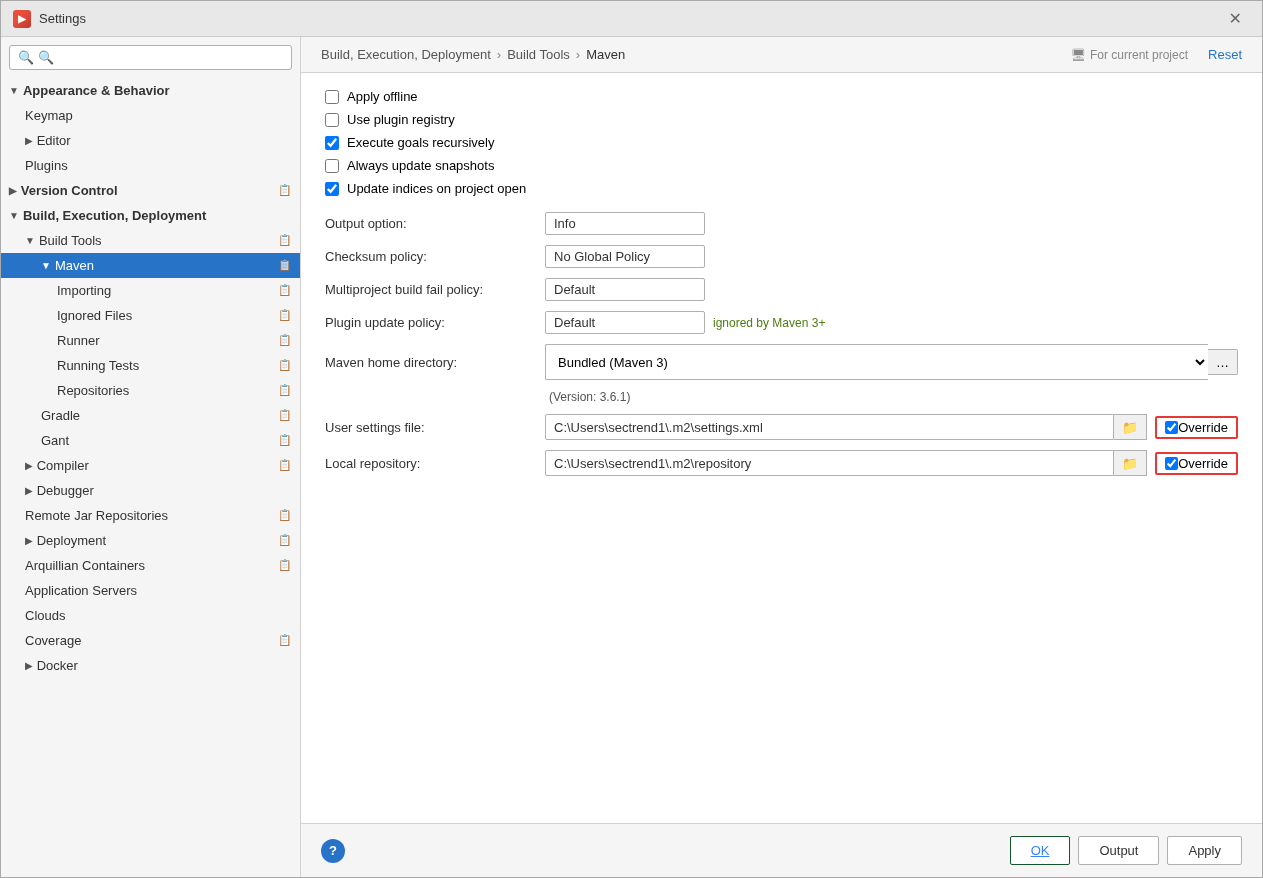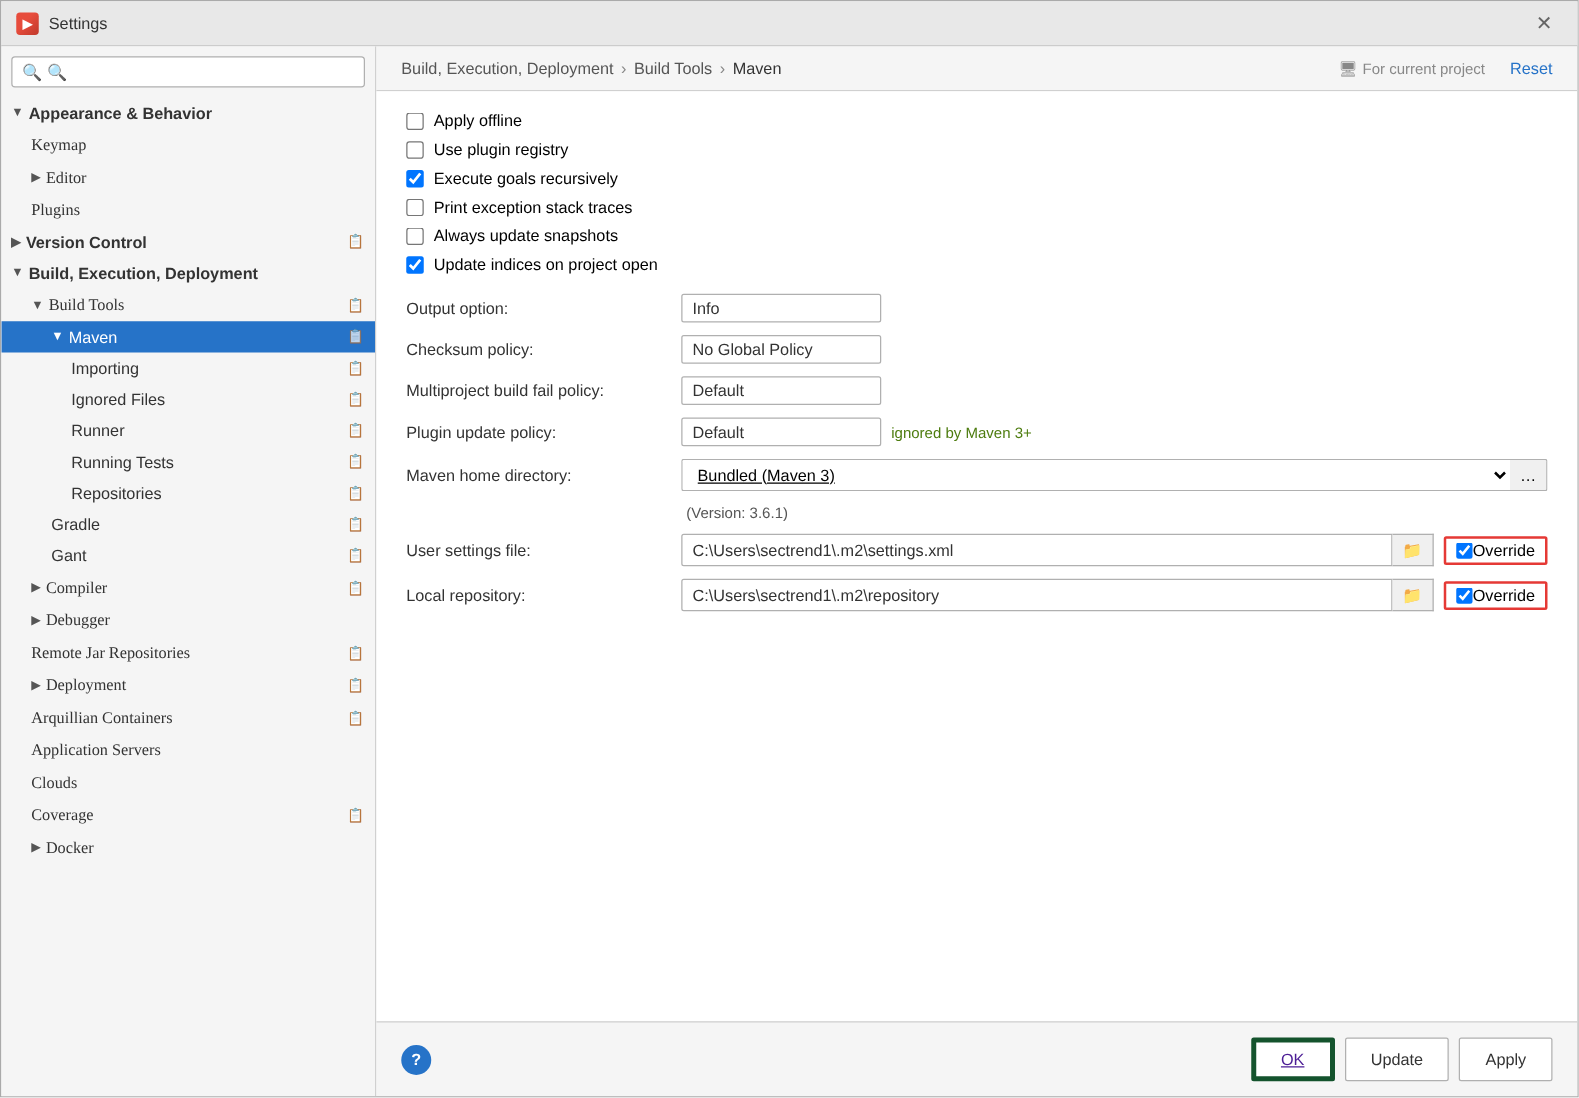--- a/index.html
+++ b/index.html
@@ -95,21 +95,21 @@
     .sidebar-item.selected {
       background: #2673c8;
       color: white;
     }
 
     .sidebar-item.group {
       font-weight: 600;
       padding-left: 8px;
     }
 
-    .sidebar-item.level1 { padding-left: 24px; font-family: Liberation Serif, serif; }
+    .sidebar-item.level1 { padding-left: 24px; }
     .sidebar-item.level2 { padding-left: 40px; }
     .sidebar-item.level3 { padding-left: 56px; }
 
     .expand-arrow {
       margin-right: 4px;
       font-size: 10px;
       color: #555;
       display: inline-block;
     }
 
@@ -307,22 +307,22 @@
 
     .btn {
       padding: 6px 20px;
       font-size: 13px;
       border-radius: 2px;
       cursor: pointer;
     }
 
     .btn-ok {
       background: white;
-      border: 4px solid #14532d;
-      color: #4c1d95;
+      border: 1px solid #14532d;
+      color: #3b82f6;
       text-decoration: underline;
     }
 
     .btn-cancel {
       background: white;
       border: 1px solid #b0b0b0;
       color: #333;
     }
 
     .btn-apply {
@@ -477,24 +477,20 @@
         </div>
         <div class="checkbox-row">
           <input type="checkbox" id="use-plugin-registry" style="">
           <label for="use-plugin-registry">Use plugin registry</label>
         </div>
         <div class="checkbox-row">
           <input type="checkbox" id="execute-goals" checked="" style="">
           <label for="execute-goals">Execute goals recursively</label>
         </div>
         <div class="checkbox-row">
-          <input type="checkbox" id="print-exception" style="">
-          <label for="print-exception">Print exception stack traces</label>
-        </div>
-        <div class="checkbox-row">
           <input type="checkbox" id="always-update" style="">
           <label for="always-update">Always update snapshots</label>
         </div>
         <div class="checkbox-row">
           <input type="checkbox" id="update-indices" checked="" style="">
           <label for="update-indices">Update indices on project open</label>
         </div>
 
         <div style="height:8px;"></div>
 
@@ -544,21 +540,21 @@
               <option>Interval</option>
             </select>
           </div>
           <span class="note-text">ignored by Maven 3+</span>
         </div>
 
 
         <div class="field-row">
           <span class="field-label">Maven home directory:</span>
           <div style="display:flex;flex:1;align-items:center;">
-            <select class="text-input" style="flex:1;height:26px;border-radius:2px 0 0 2px;border-right:none;text-decoration:underline;">
+            <select class="text-input" style="flex:1;height:36px;border-radius:2px 0 0 2px;border-right:none;">
               <option>Bundled (Maven 3)</option>
               <option>Custom</option>
             </select>
             <button class="file-browse-btn" style="border-radius:0 2px 2px 0;">…</button>
           </div>
         </div>
 
         <div class="version-note">(Version: 3.6.1)</div>
 
         <div class="field-row">
@@ -584,19 +580,19 @@
             <label for="override-local">Override</label>
           </div>
         </div>
 
       </div>
 
       <div class="bottom-bar">
         <div class="help-btn">?</div>
         <div class="bottom-buttons">
           <button class="btn btn-ok">OK</button>
-          <button class="btn btn-cancel">Update</button>
+          <button class="btn btn-cancel">Output</button>
           <button class="btn btn-apply">Apply</button>
         </div>
       </div>
     </div>
   </div>
 </div>
 
 </body></html>

